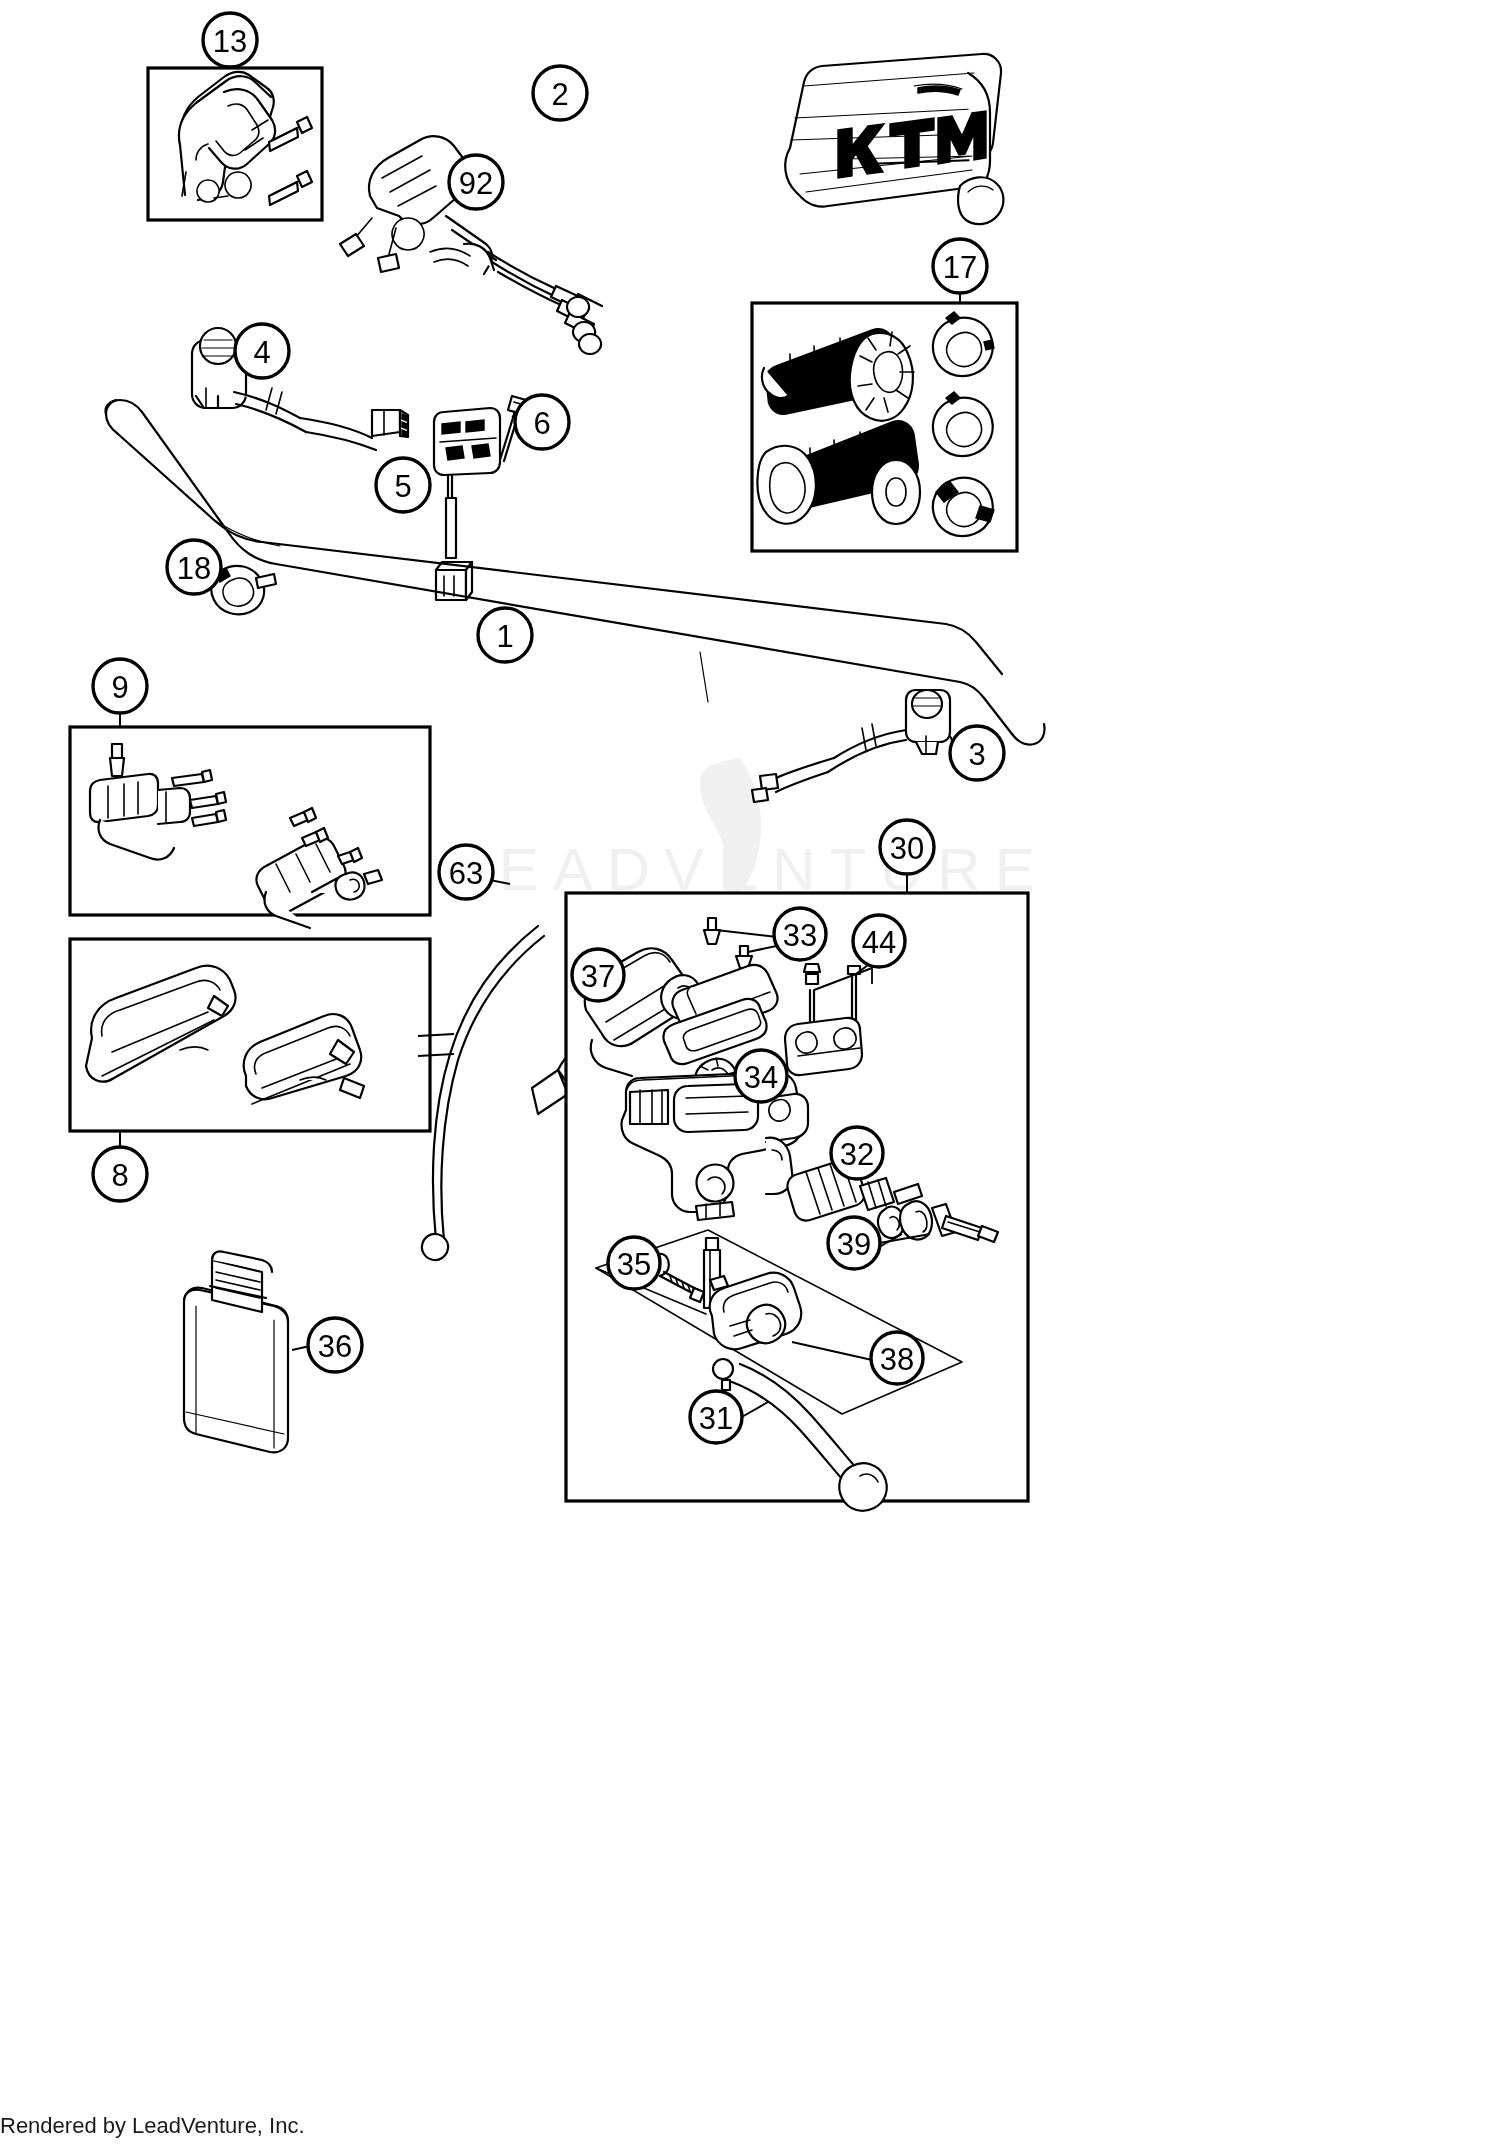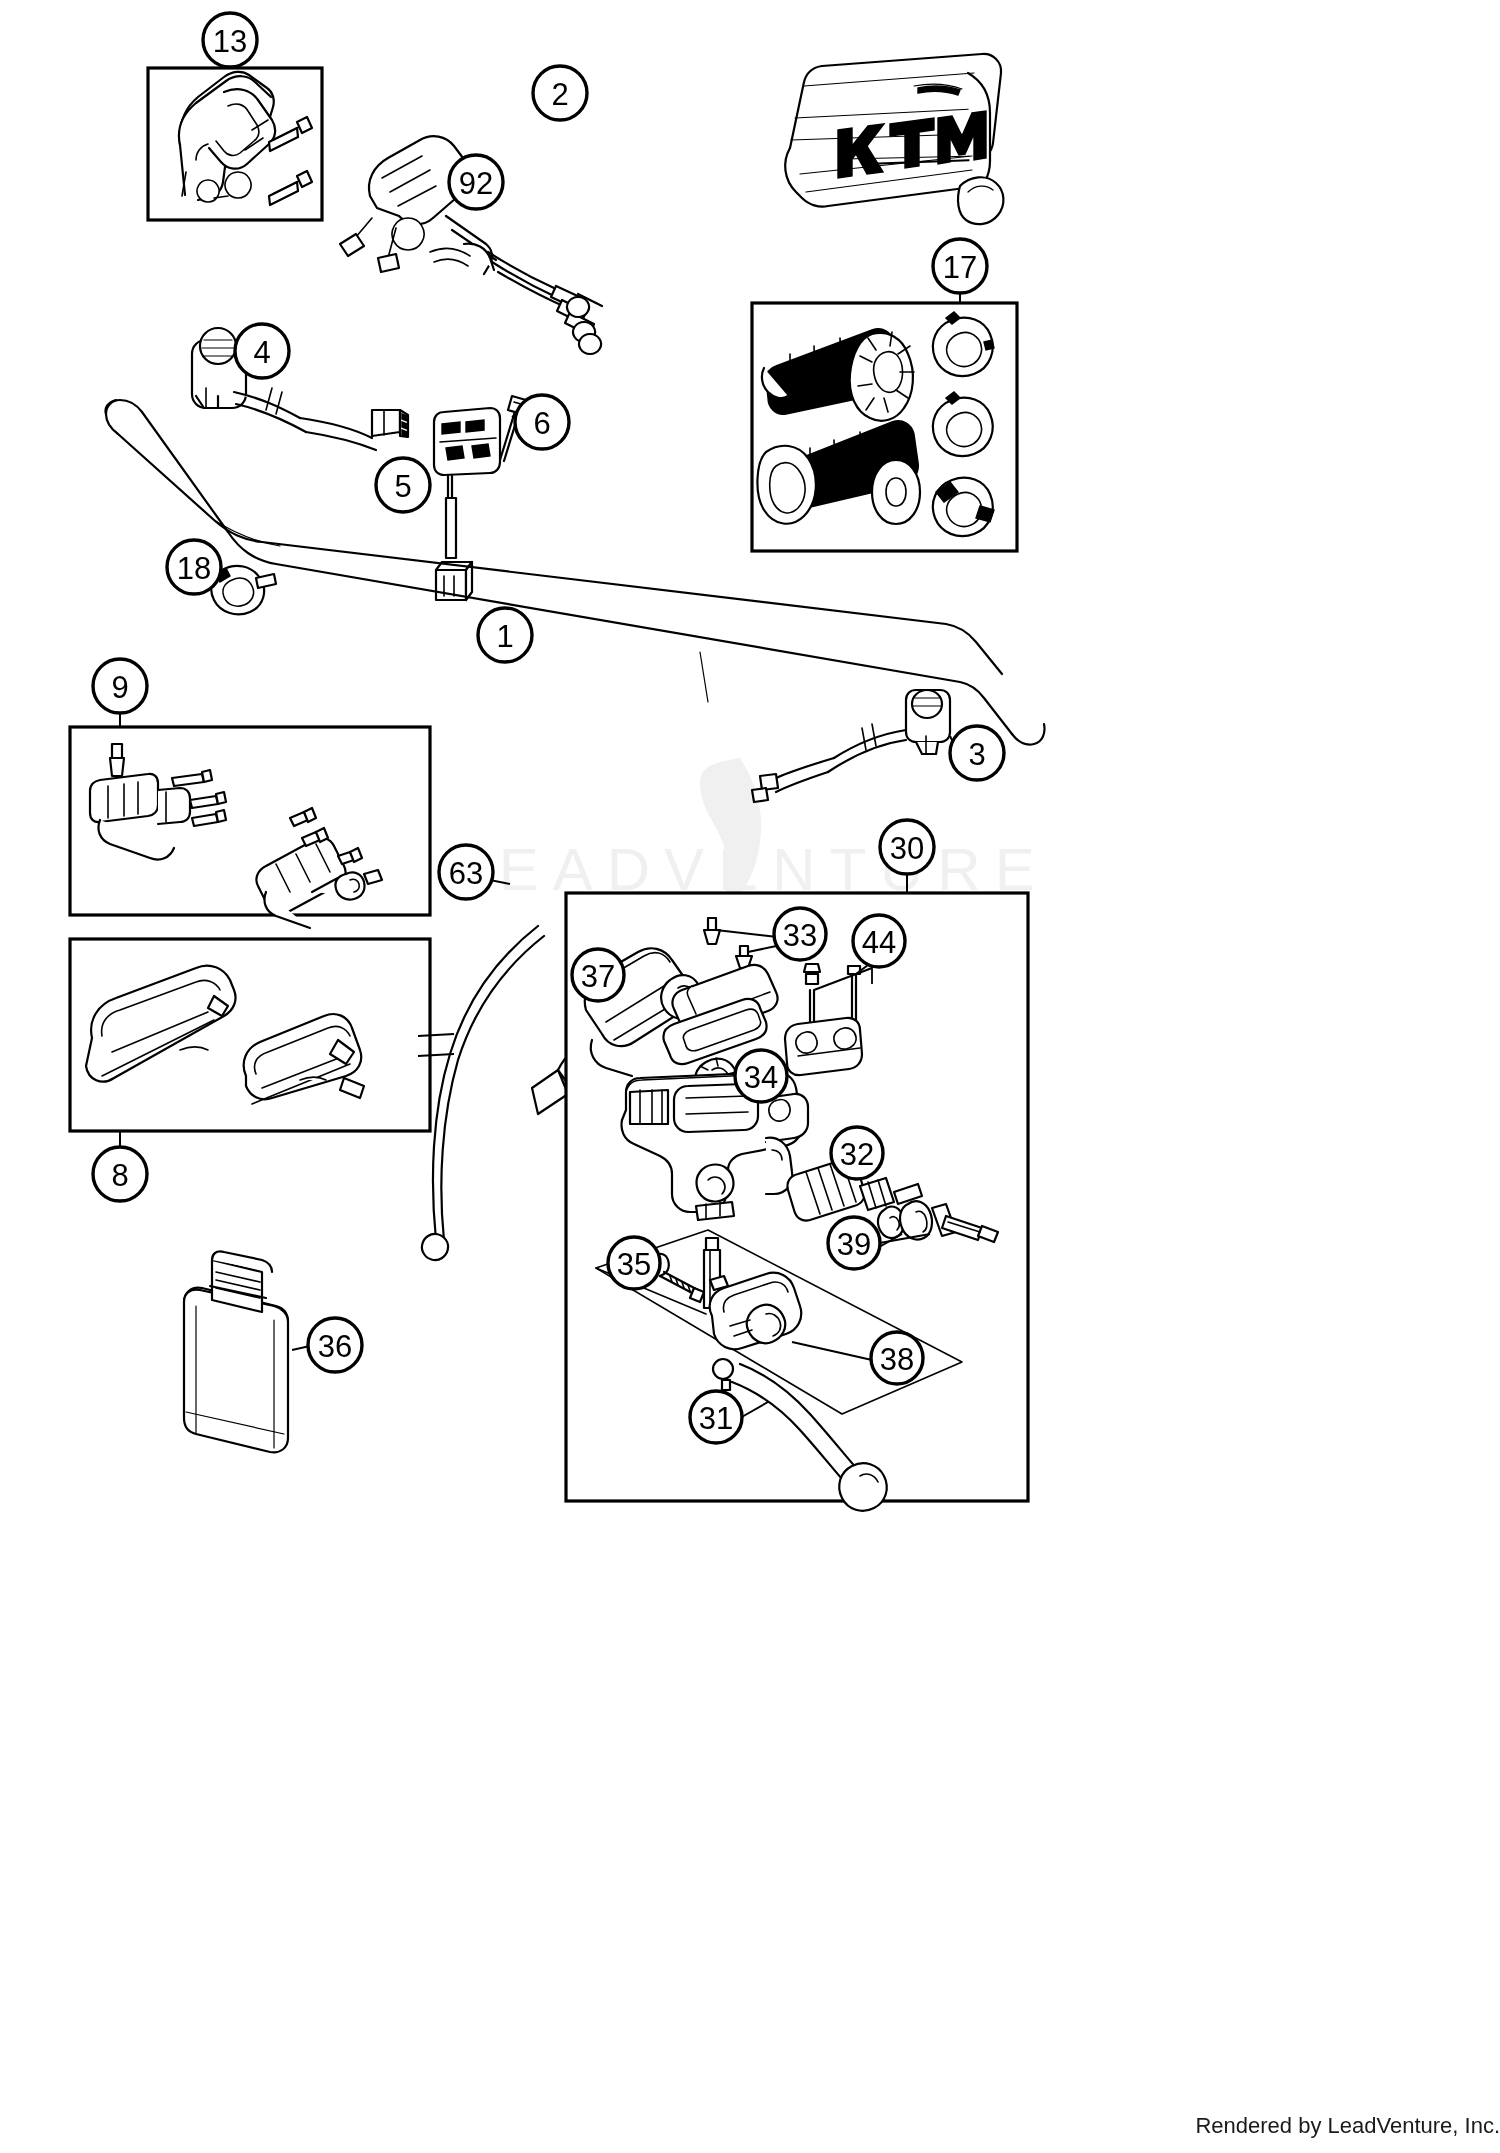--- a/index.html
+++ b/index.html
@@ -48,21 +48,21 @@
     text-anchor: middle;
     dominant-baseline: central;
     fill: #000000;
     font-weight: 400;
   }
   .footer-text {
     position: absolute;
     left: 0;
     right: 0;
     bottom: 14px;
-    text-align: right;
+    text-align: left;
     font-family: "Liberation Sans", sans-serif;
     font-size: 22px;
     color: #1a1a1a;
   }
 </style>
 </head>
 <body>
 
 <div id="page">
 

